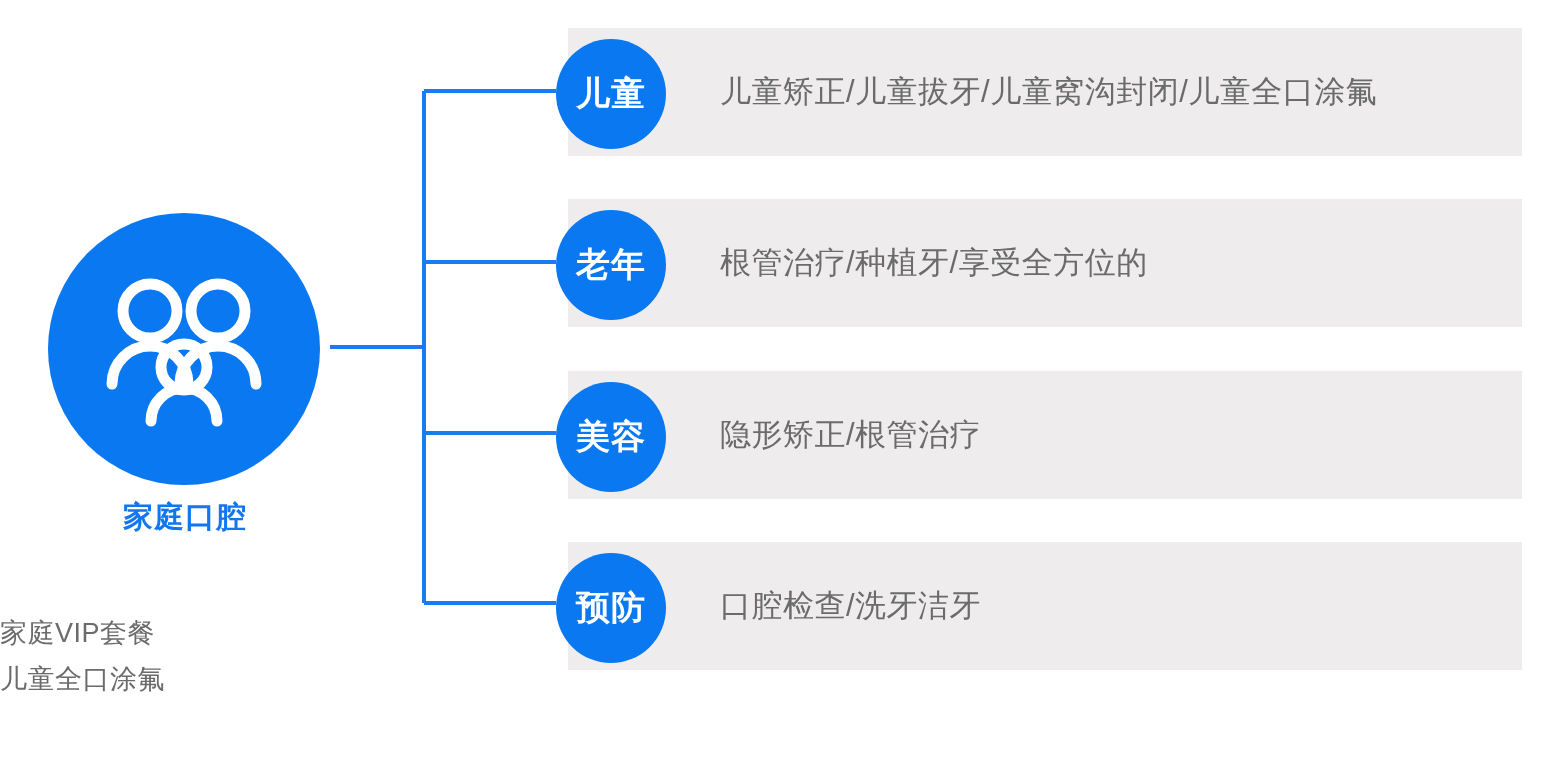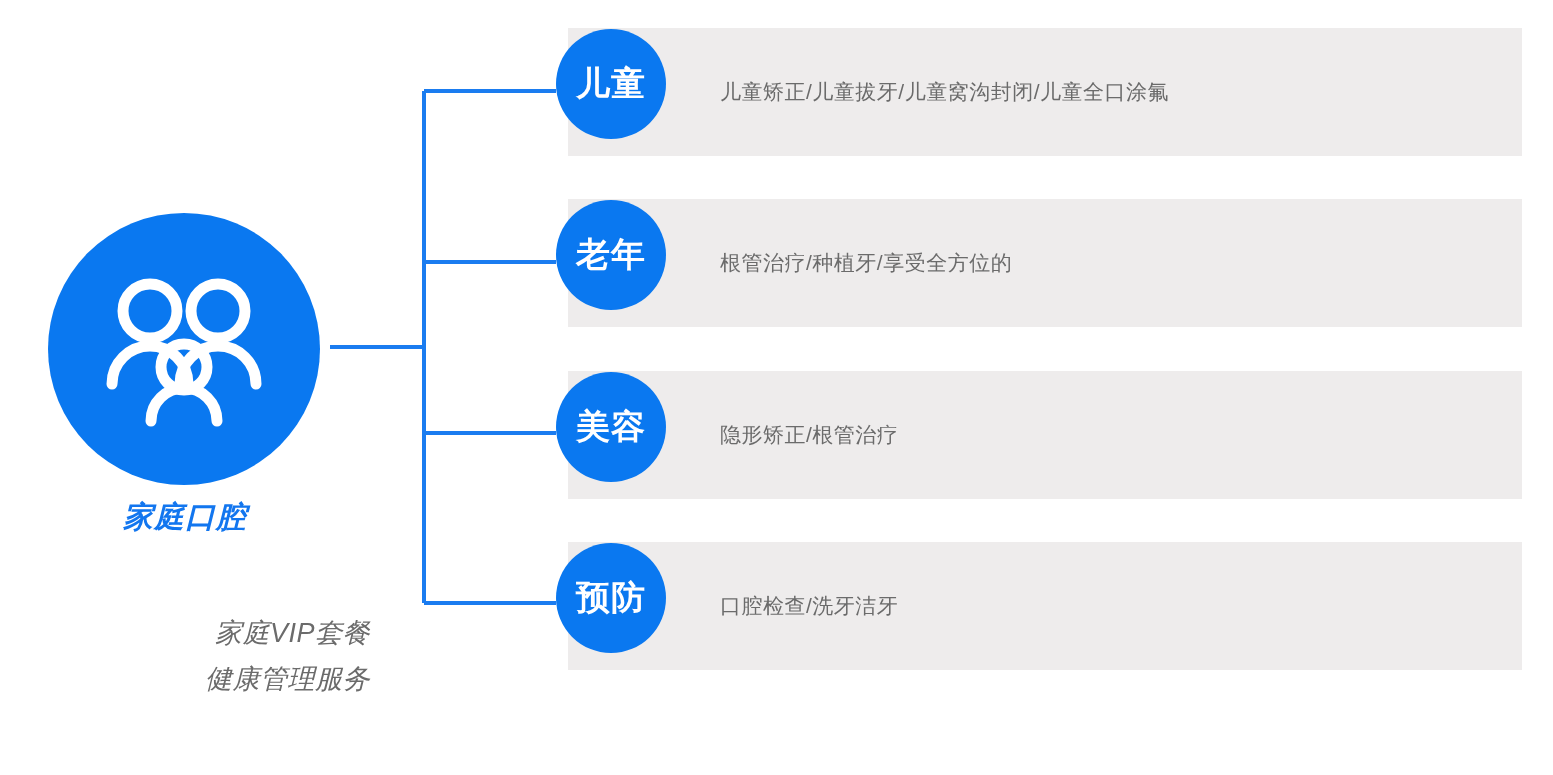--- a/index.html
+++ b/index.html
@@ -51,27 +51,27 @@
     font-size: 30px;
     font-weight: bold;
     line-height: 40px;
     letter-spacing: 1px;
   }
   .hub-subtitle {
     position: absolute;
     left: 0px;
     top: 610px;
     width: 370px;
-    text-align: right;
+    text-align: left;
     color: #6b6b6b;
     font-size: 27px;
     line-height: 46px;
     letter-spacing: 0.5px;
   }
-  .hub-title div, .hub-subtitle div { white-space: nowrap; font-style: italic; }
+  .hub-title div, .hub-subtitle div { white-space: nowrap; }
 
   
   .connector {
     position: absolute;
     left: 320px;
     top: 80px;
     width: 260px;
     height: 540px;
     pointer-events: none;
   }
@@ -89,40 +89,40 @@
     width: 954px;
     height: 128px;
     background: #eeecec;
   }
   .row-badge {
     position: absolute;
     left: 0;
     top: 0;
     width: 110px;
     height: 110px;
-    margin-top: 1px;
+    margin-top: 11px;
     border-radius: 50%;
     background: #0a78f0;
     color: #ffffff;
     font-size: 34px;
     font-weight: bold;
     letter-spacing: 1px;
     display: flex;
     align-items: center;
     justify-content: center;
   }
   .row-text {
     position: absolute;
     left: 164px;
     top: 0;
     height: 128px;
     display: flex;
     align-items: center;
     color: #6b6b6b;
-    font-size: 21px;
+    font-size: 31px;
     letter-spacing: 0.5px;
     white-space: nowrap;
   }
 
   .row-0 { top: 28px; }
   .row-1 { top: 199px; }
   .row-2 { top: 371px; }
   .row-3 { top: 542px; }
 </style>
 </head>
@@ -143,21 +143,21 @@
       </g>
     </svg>
   </div>
 
   <div class="hub-title">
     <div>家庭口腔</div>
   </div>
 
   <div class="hub-subtitle">
     <div>家庭VIP套餐</div>
-    <div>健康管理服务</div>
+    <div>儿童全口涂氟</div>
   </div>
 
   <svg class="connector" viewBox="0 0 260 540">
     <g stroke="#1a7cf0" stroke-width="4" fill="none">
 
       <line x1="104" y1="11" x2="104" y2="523"></line>
 
       <line x1="10" y1="267" x2="104" y2="267"></line>
 
       <line x1="104" y1="11" x2="236" y2="11"></line>

